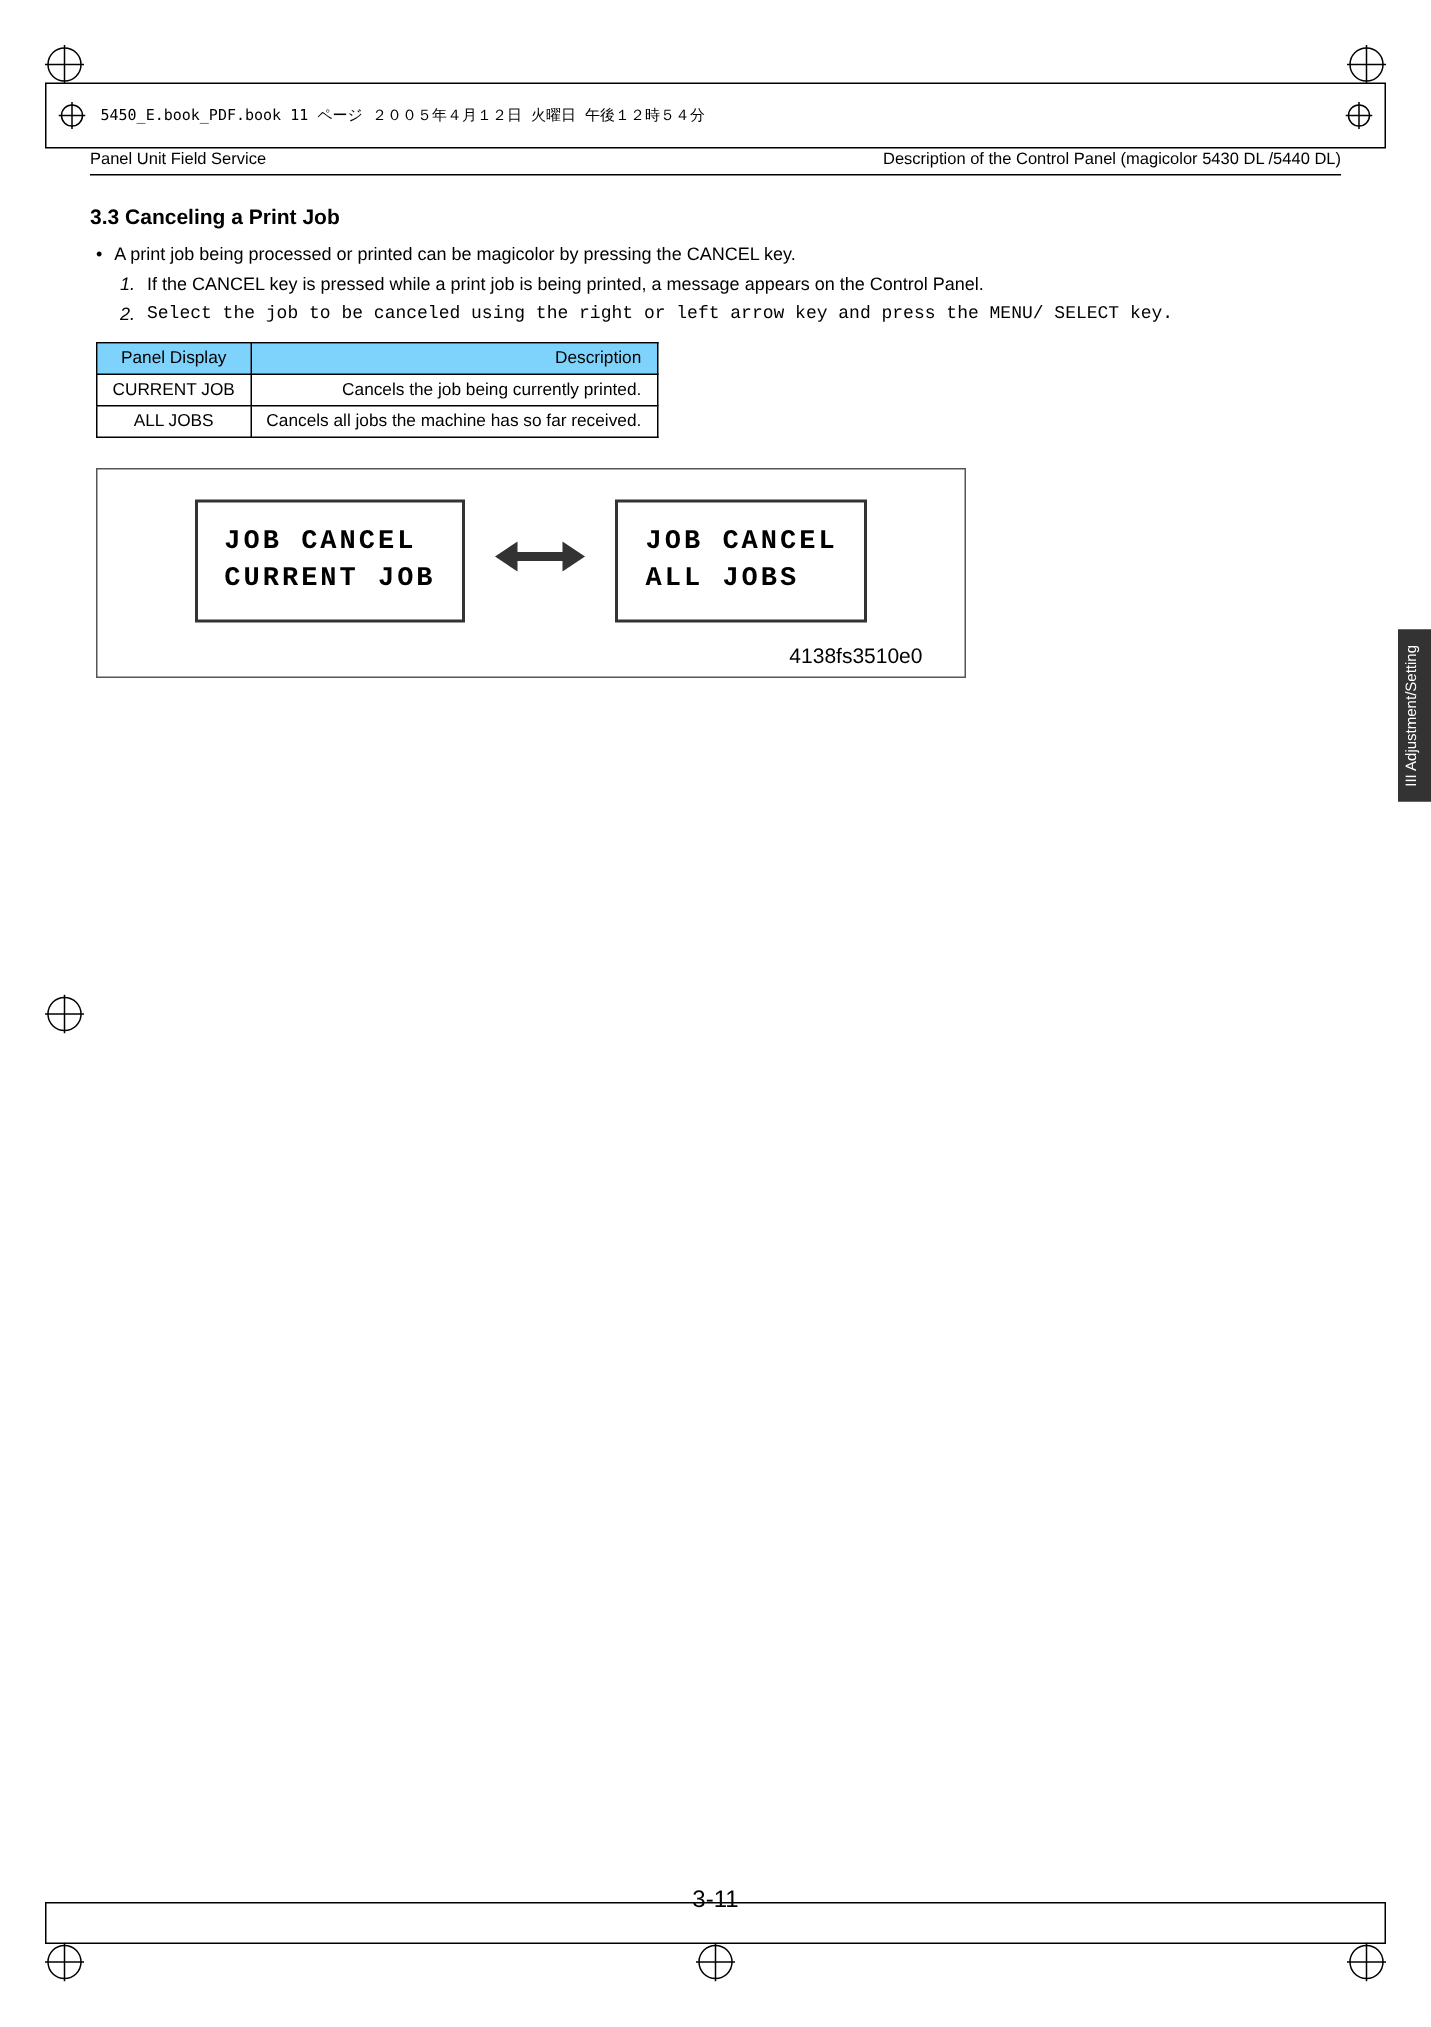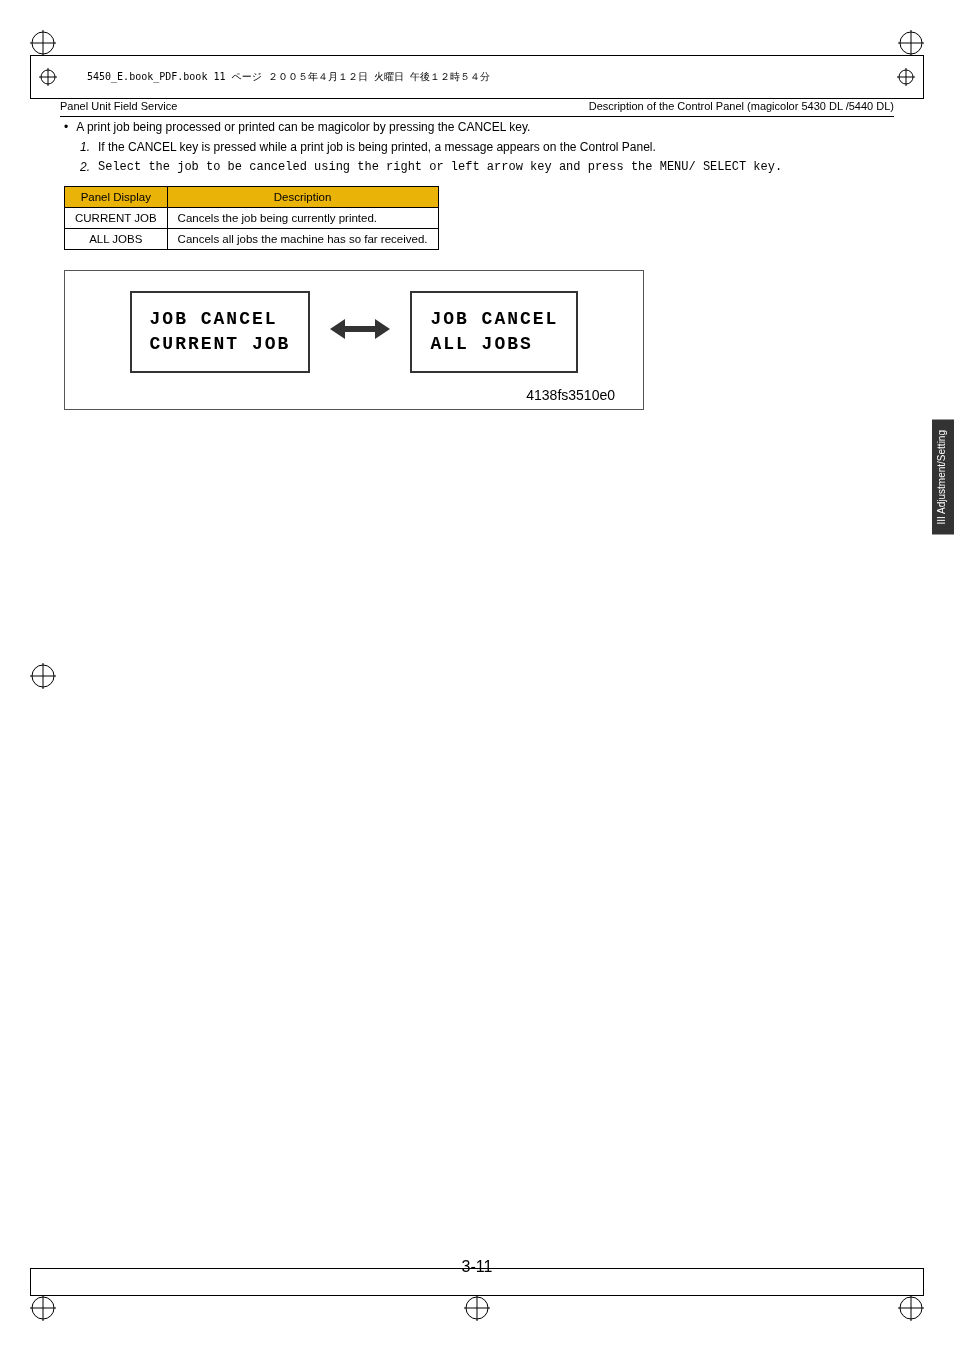--- a/index.html
+++ b/index.html
@@ -19,21 +19,20 @@
       position: absolute;
       top: 55px;
       left: 30px;
       right: 30px;
       height: 44px;
       border: 1px solid #000;
       display: flex;
       align-items: center;
       padding: 16px 8px;
       font-size: 10px;
-      gap: 20px;
     }
 
     
     .header-section {
       position: absolute;
       top: 100px;
       left: 60px;
       right: 60px;
     }
 
@@ -100,30 +99,31 @@
 
     .info-table th, .info-table td {
       border: 1px solid #000;
       padding: 4px 10px;
       text-align: left;
     }
 
     .info-table th {
       text-align: center;
       font-weight: normal;
-      background: #eab308;
+      background: #7dd3fc;
     }
 
     .info-table .col1 {
       min-width: 90px;
       text-align: center;
     }
 
     .info-table .col2 {
       min-width: 220px;
+      text-align: right;
     }
 
     
     .display-box {
       border: 1px solid #555;
       margin-left: 4px;
       margin-top: 4px;
       padding: 20px 20px 30px 20px;
       position: relative;
       width: 580px;
@@ -248,20 +248,24 @@
 
 <div class="header-section">
   <div class="header-line">
     <span>Panel Unit Field Service</span>
     <span>Description of the Control Panel (magicolor 5430 DL /5440 DL)</span>
   </div>
 </div>
 
 <div class="main-content">
 
+  <div class="section-title">
+    <span>3.3</span>
+    <span>Canceling a Print Job</span>
+  </div>
 
   <div class="bullet-item">
     <span class="bullet-sym">•</span>
     <span>A print job being processed or printed can be magicolor by pressing the CANCEL key.</span>
   </div>
 
   <div class="numbered-list">
     <div class="numbered-item">
       <span class="num-label">1.</span>
       <span style="flex:1;">If the CANCEL key is pressed while a print job is being printed, a message appears on the Control Panel.</span>

